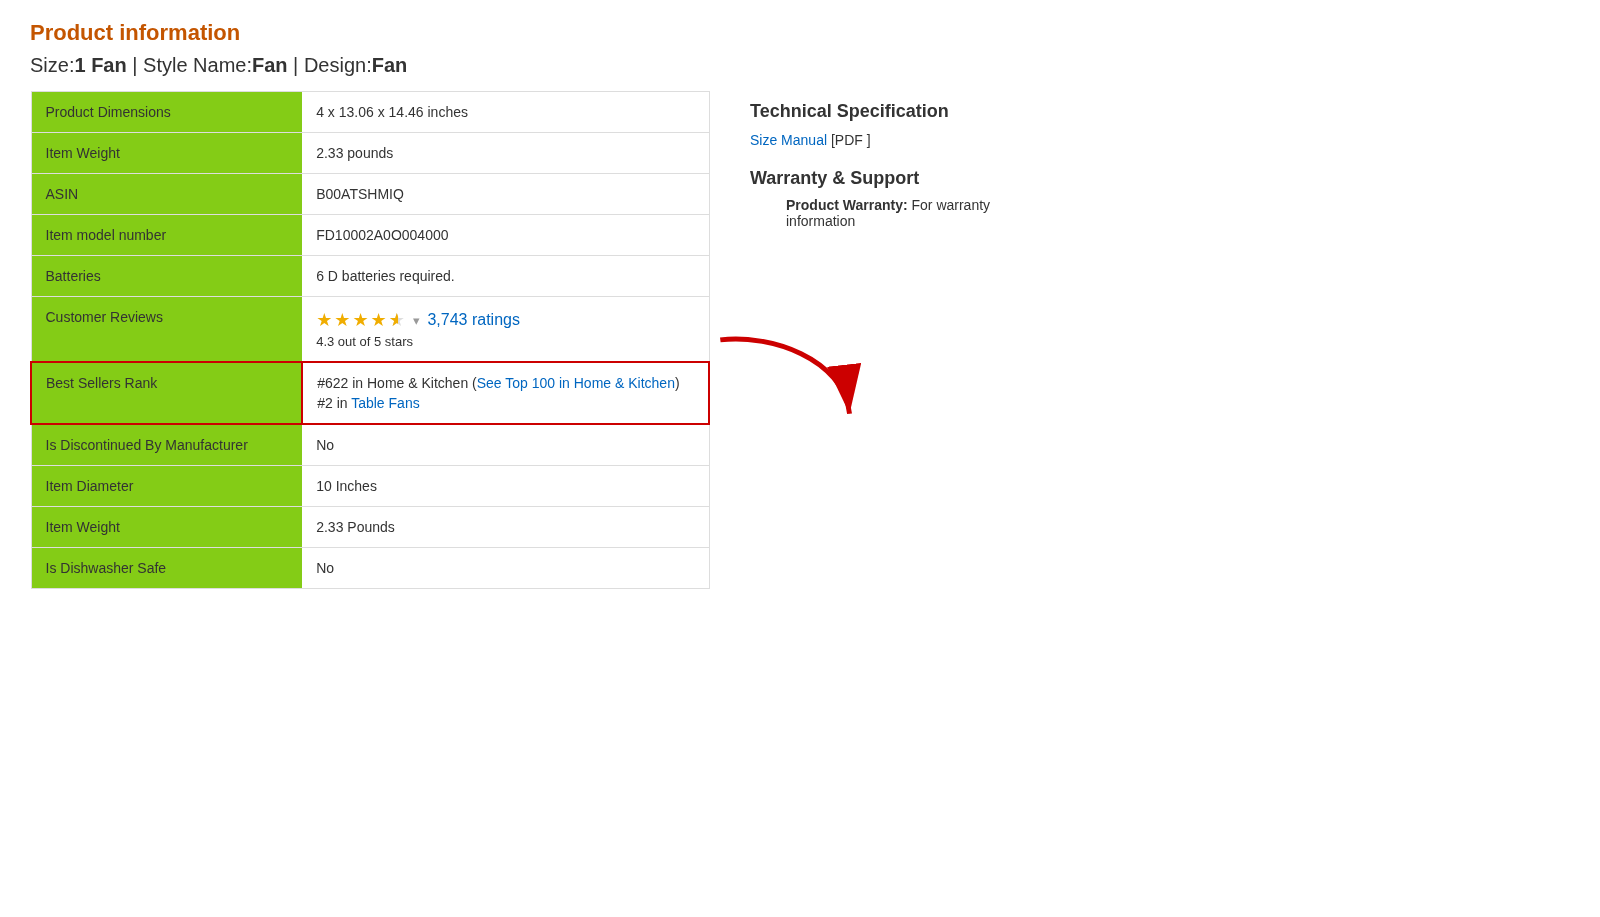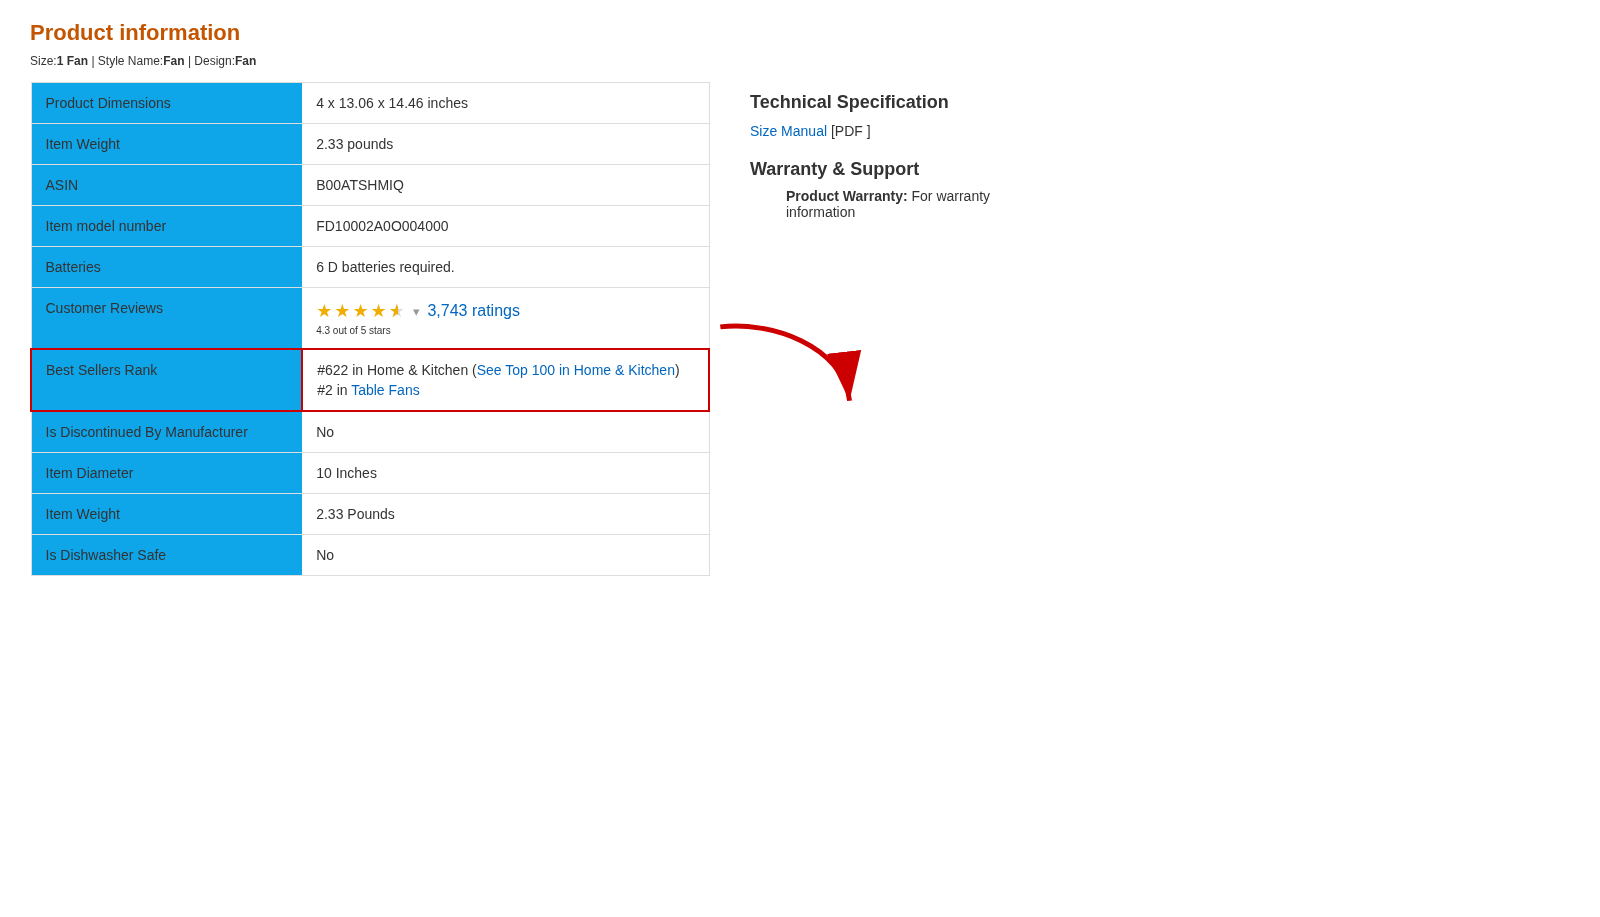--- a/index.html
+++ b/index.html
@@ -10,21 +10,21 @@
       color: #333;
       padding: 20px 30px;
     }
     .page-title {
       color: #c45500;
       font-size: 22px;
       font-weight: bold;
       margin-bottom: 8px;
     }
     .size-info {
-      font-size: 12px;
+      font-size: 20px;
       margin-bottom: 14px;
       color: #333;
     }
     .size-info strong {
       font-weight: bold;
     }
     .main-layout {
       display: flex;
       gap: 40px;
     }
@@ -47,21 +47,21 @@
     .product-table tr:last-child {
       border-bottom: none;
     }
     .product-table td {
       padding: 12px 14px;
       vertical-align: top;
       font-size: 14px;
     }
     .product-table td:first-child {
       width: 40%;
-      background: #0ea5e9;
+      background: #84cc16;
       color: #333;
       margin-left: 27px;
     }
     .product-table td:last-child {
       width: 60%;
       background: #fff;
       color: #333;
     }
     .highlighted-row td {
       border: 2px solid #cc0000 !important;
@@ -97,21 +97,21 @@
       display: flex;
       align-items: center;
       gap: 8px;
       flex-wrap: wrap;
     }
     .review-count {
       color: #0066c0;
       font-size: 16px;
     }
     .review-out-of {
-      font-size: 10px;
+      font-size: 13px;
       color: #333;
       margin-top: 3px;
     }
     .tech-spec-title {
       font-size: 18px;
       font-weight: bold;
       color: #333;
       margin-bottom: 10px;
     }
     .warranty-title {

